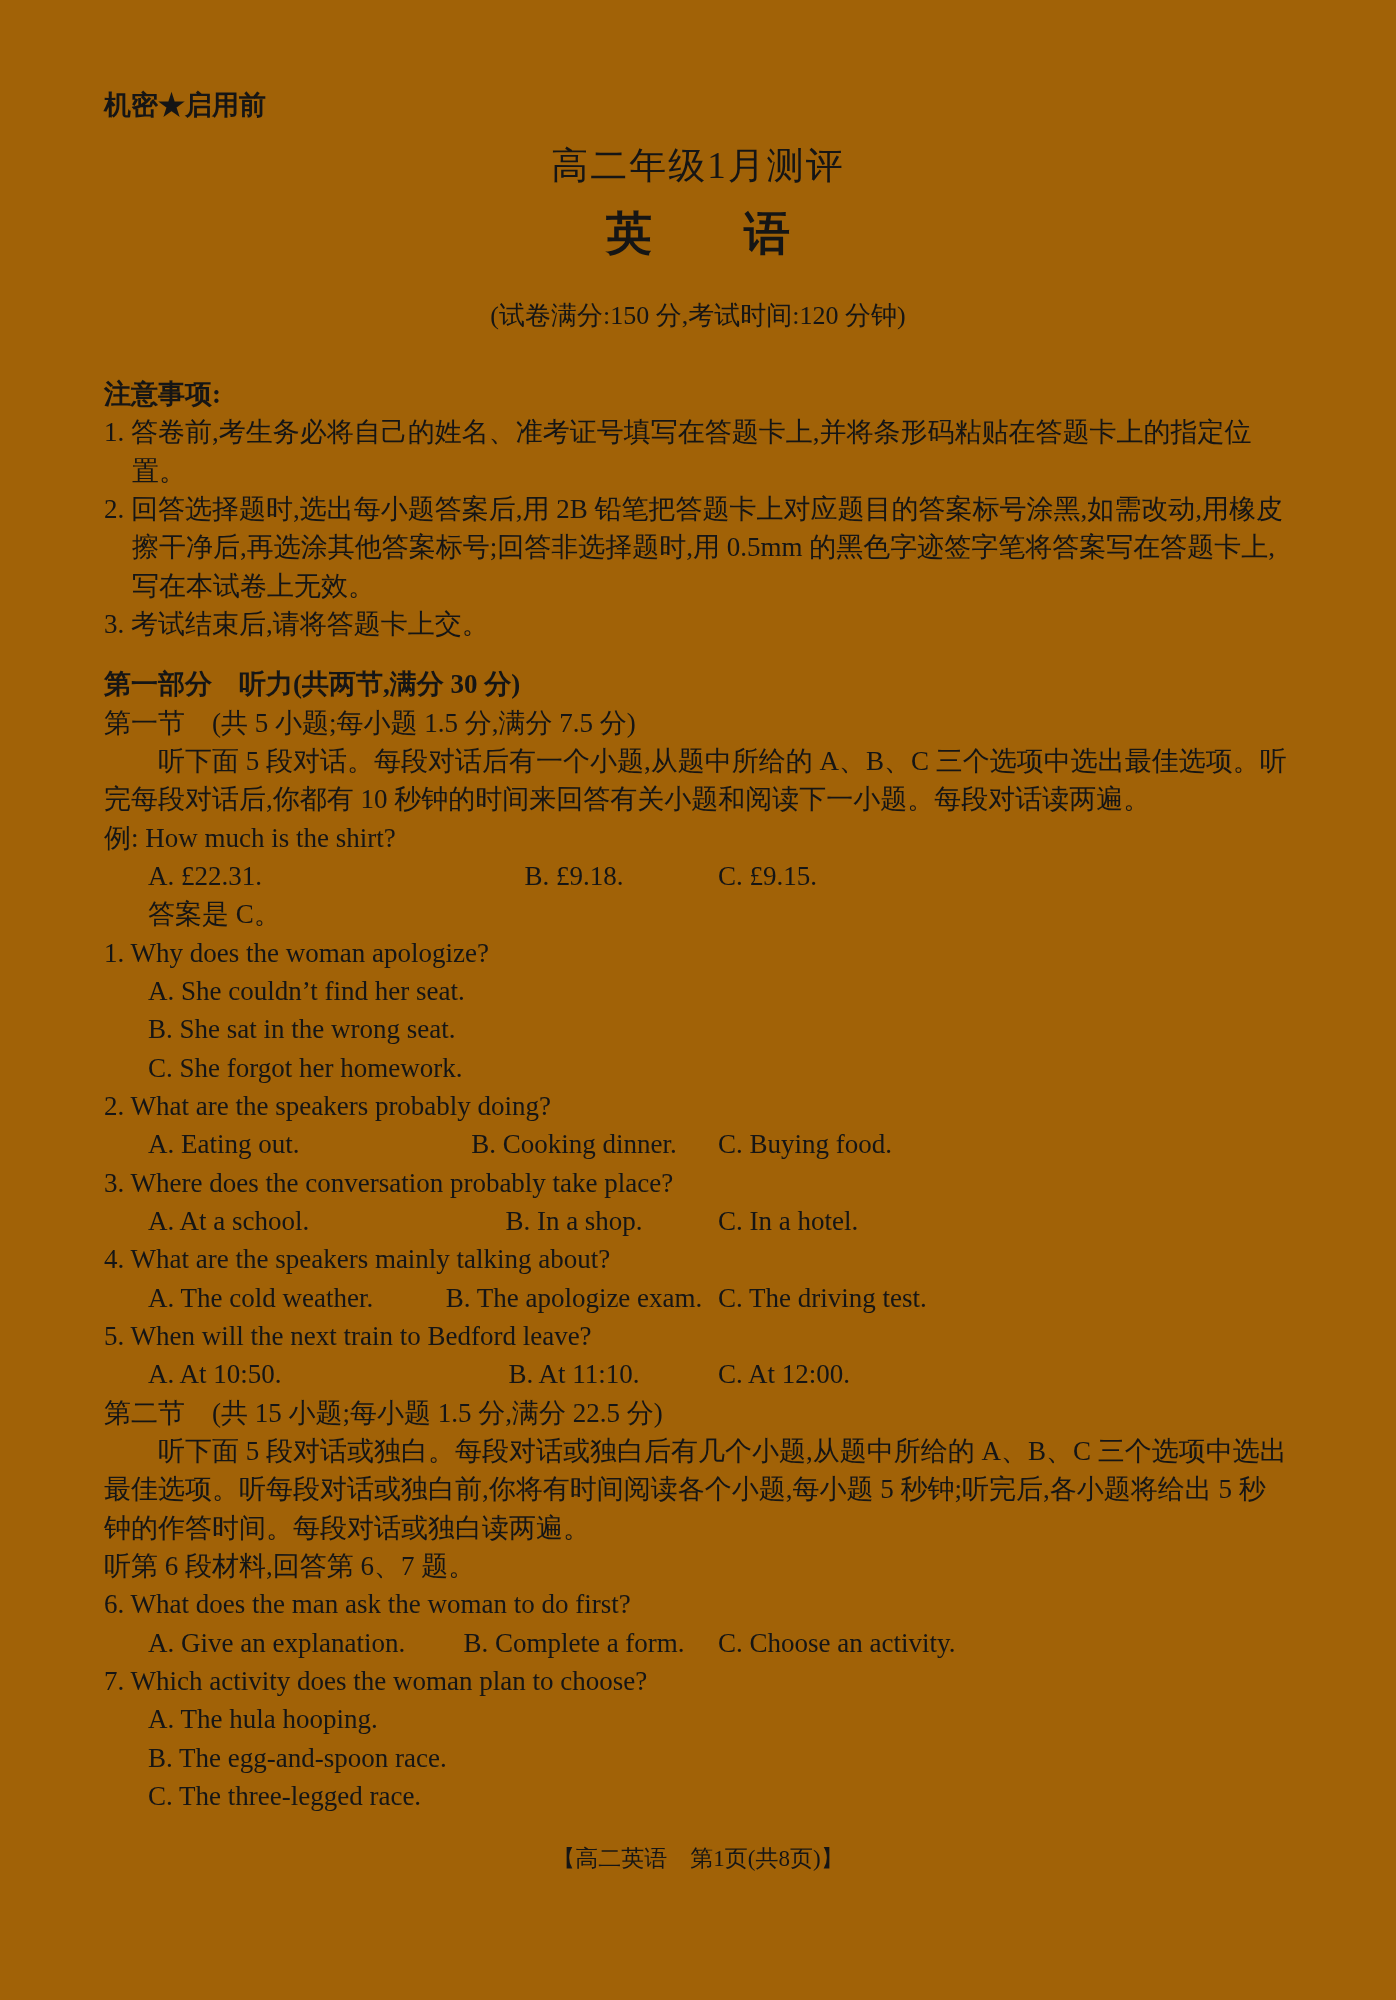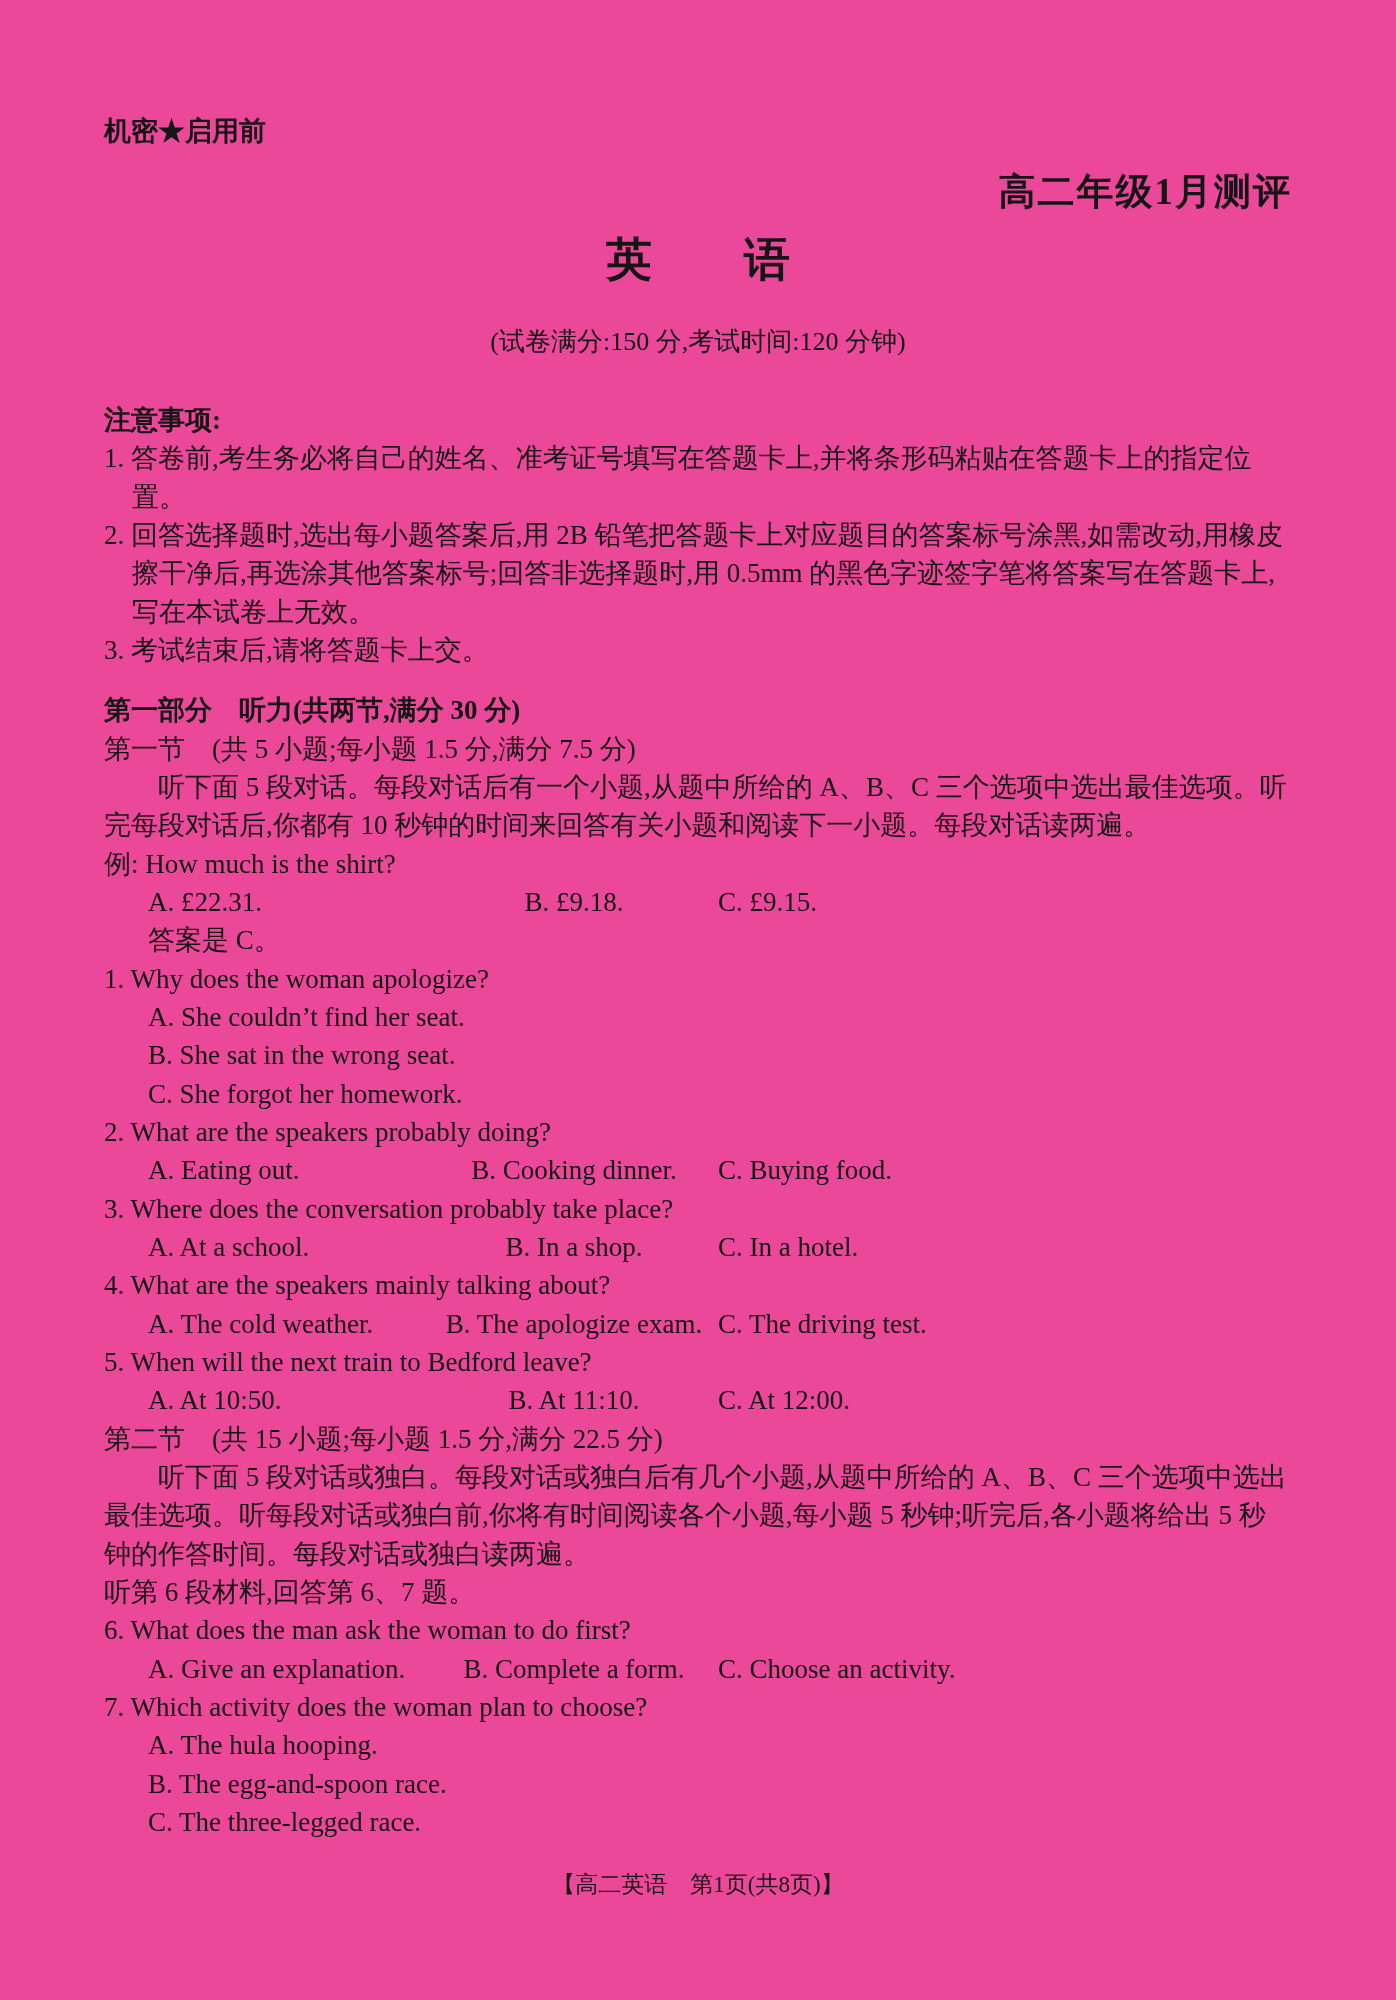--- a/index.html
+++ b/index.html
@@ -2,34 +2,34 @@
 <html><head>
 <meta charset="utf-8">
 <style>
   html, body { margin: 0; padding: 0; background: #ffffff; }
   .page {
     position: relative;
     width: 1396px;
     height: 2000px;
     box-sizing: border-box;
     margin: 0 auto;
-    background: #ec4899;
+    background: #a16207;
     color: #151515;
-    padding: 112px 104px 0 104px;
+    padding: 86px 104px 0 104px;
     font-family: "Liberation Serif", "DejaVu Serif", serif;
     font-size: 27px;
     line-height: 1.42;
     overflow: hidden;
   }
   .classification { font-size: 27px; font-weight: 700; }
   .title {
     margin: 16px 0 0 0;
-    text-align: right;
+    text-align: center;
     font-size: 37px;
-    font-weight: 700;
+    font-weight: 400;
     letter-spacing: 2px;
   }
   .subject {
     margin: 8px 0 0 0;
     text-align: center;
     font-size: 46px;
     font-weight: 700;
   }
   .exam-info {
     margin-top: 32px;

